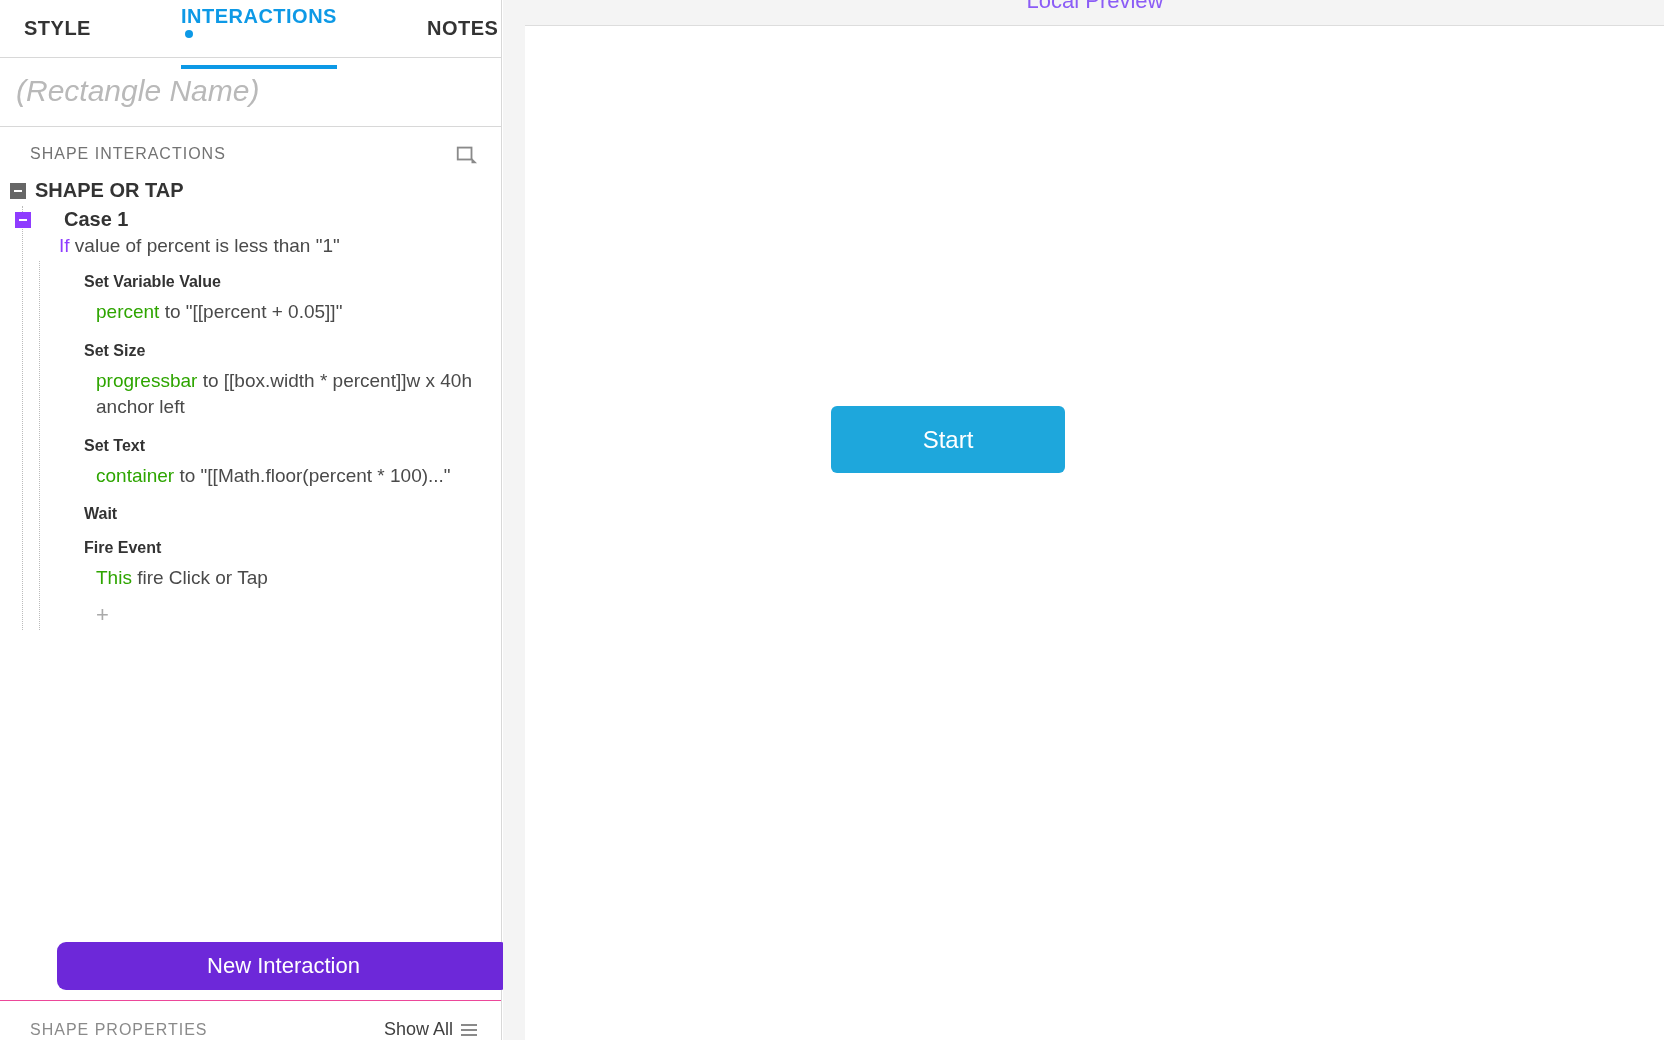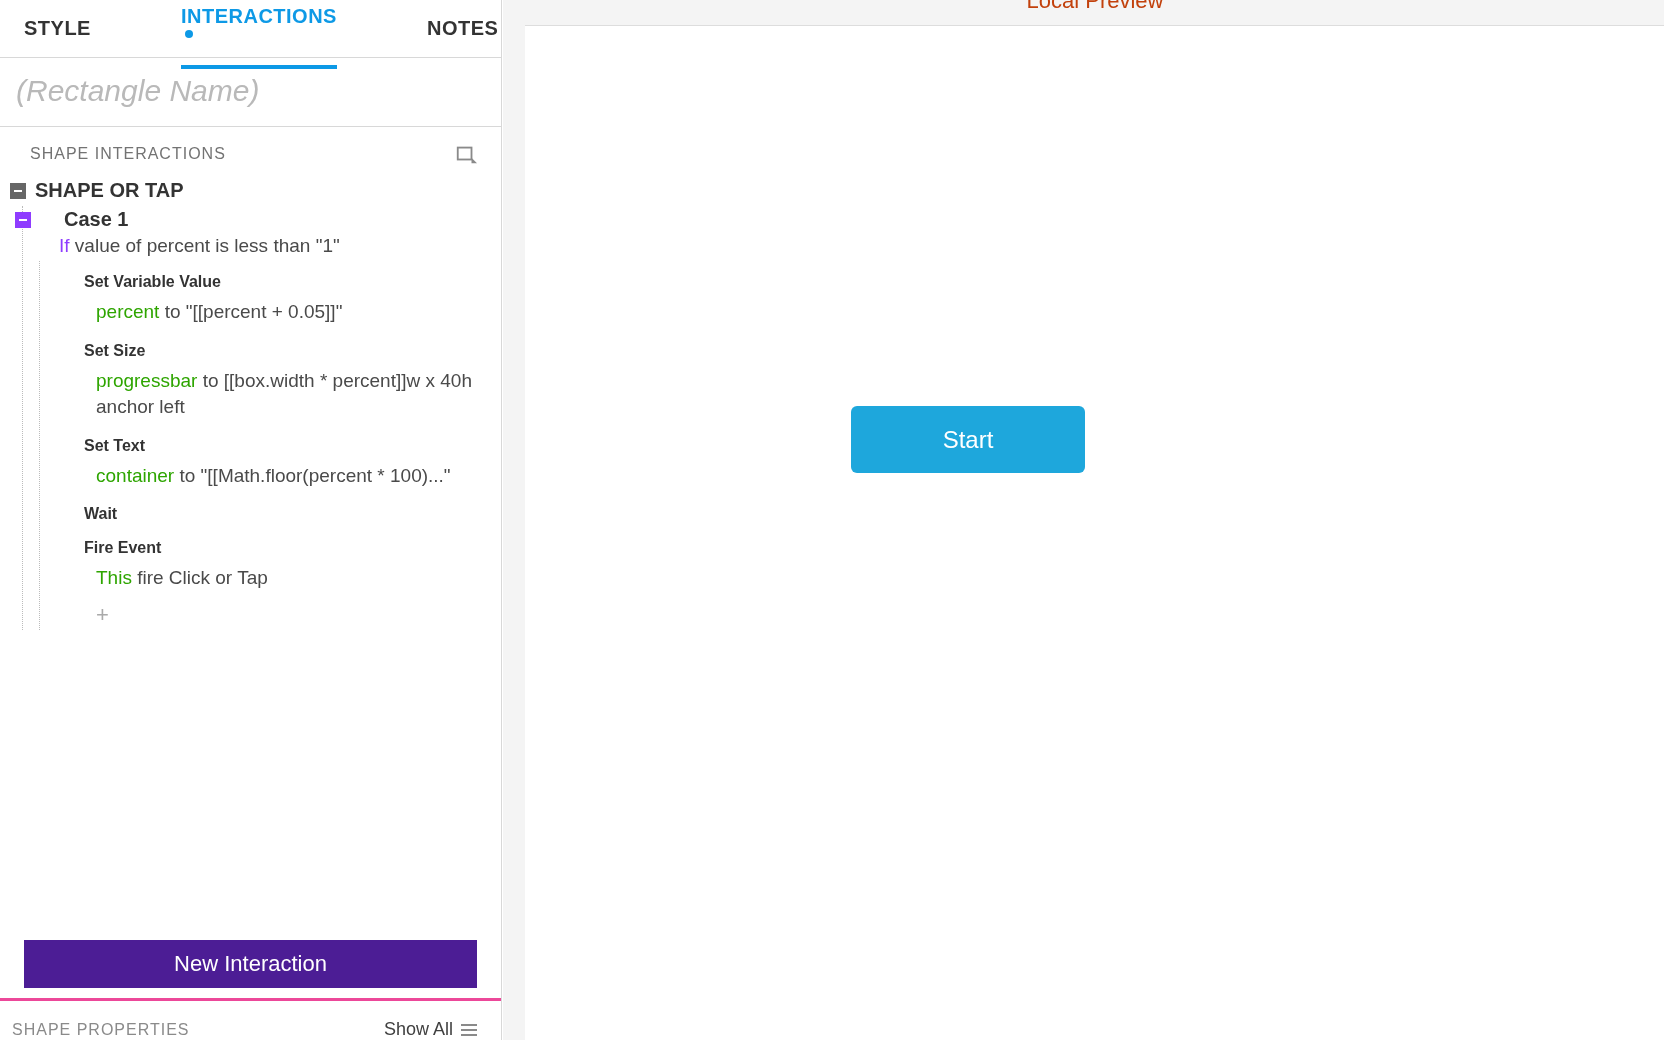--- a/index.html
+++ b/index.html
@@ -165,32 +165,33 @@
     font-size: 22px;
     font-weight: 300;
     cursor: pointer;
   }
 
   
   .new-int-wrap { padding: 18px 24px 10px; }
   .new-int {
     width: 100%;
     height: 48px;
-    background: #4c1d95;
+    background: #6d28d9;
     color: #fff;
     font-size: 22px;
     border: none;
-    border-radius: 0;
-    cursor: pointer;
+    border-radius: 9px;
+    cursor: pointer;
+    margin-left: 33px;
   }
 
   
   .shape-props {
-    border-top: 3px solid #ec4899;
-    padding: 18px 24px 0 12px;
+    border-top: 1px solid #ec4899;
+    padding: 18px 24px 0 30px;
     display: flex;
     justify-content: space-between;
     align-items: center;
     color: #8a8a8a;
     font-size: 16px;
     letter-spacing: 1px;
     text-align: right;
   }
   .shape-props .show-all { font-size: 18px; letter-spacing: 0; color: #404040; display: flex; align-items: center; gap: 8px; }
   .hamburger { display: inline-flex; flex-direction: column; gap: 3px; }
@@ -198,21 +199,21 @@
 
   
   .preview-top {
     position: absolute;
     left: 525px; top: 0;
     width: 1140px; height: 26px;
     background: #f4f4f4;
     border-bottom: 1px solid #ddd;
     text-align: center;
     font-size: 22px;
-    color: #c2410c;
+    color: #8b5cf6;
     line-height: 0.1;
     overflow: hidden;
   }
   .preview-area {
     position: absolute;
     left: 525px;
     top: 27px;
     width: 1140px;
     height: 1013px;
     background: #fff;
@@ -243,21 +244,20 @@
     left: 306px;
     top: 379px;
     width: 234px;
     height: 67px;
     background: #1ea7dc;
     color: #fff;
     font-size: 24px;
     border: none;
     border-radius: 6px;
     cursor: pointer;
-    margin-left: 20px;
   }
 </style>
 </head>
 <body>
 
 <div class="panel">
 
   <div class="tabs">
     <div class="tab">STYLE</div>
     <div class="tab active">

